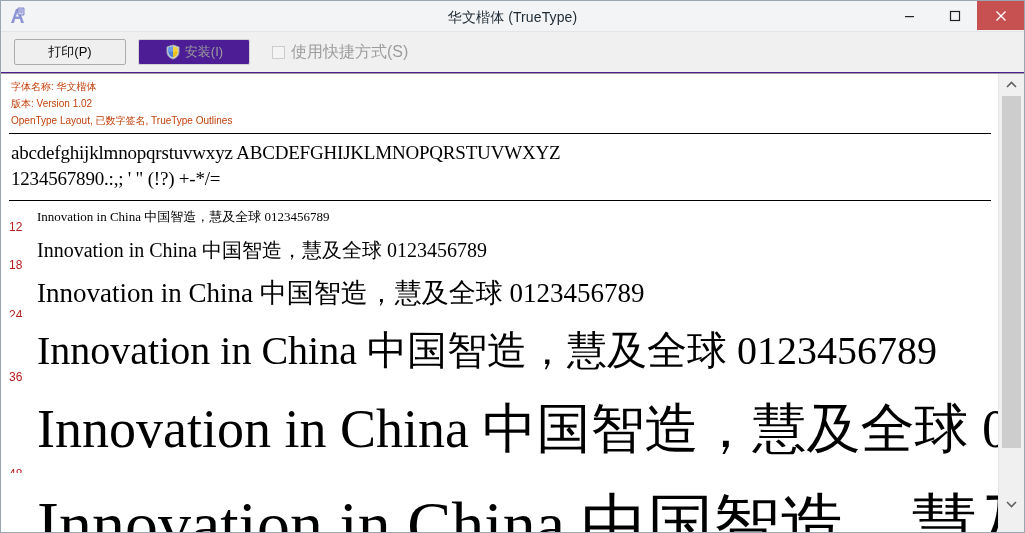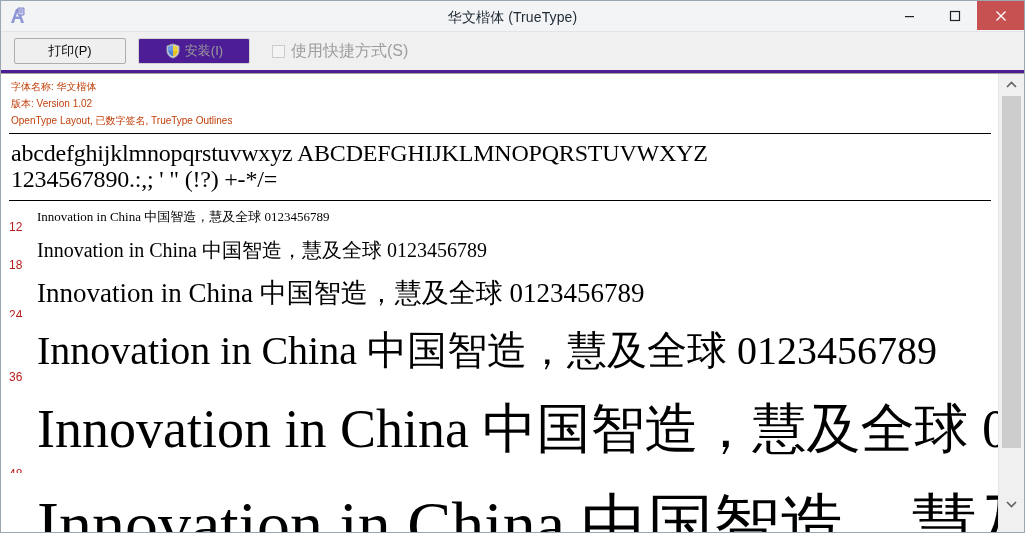--- a/index.html
+++ b/index.html
@@ -74,21 +74,21 @@
     width: 47px;
     background: #c75050;
   }
   .winbtn svg { display: block; }
 
   
   .toolbar {
     position: relative;
     height: 41px;
     background: #f0f0f0;
-    border-bottom: 3px solid #4c1d95;
+    border-bottom: 1px solid #4c1d95;
     display: flex;
     align-items: center;
     padding-left: 13px;
     box-sizing: border-box;
   }
   .tb-btn {
     height: 26px;
     min-width: 112px;
     box-sizing: border-box;
     background: #efefef;
@@ -165,21 +165,21 @@
     border-top: 1px solid #000000;
     margin: 4px 8px 0 8px;
   }
 
   .alphabet {
     padding: 6px 0 4px 10px;
     font-family: "Liberation Serif", serif;
     color: #000000;
   }
   .alpha-line {
-    font-size: 24px;
+    font-size: 19px;
     line-height: 26px;
     white-space: nowrap;
     letter-spacing: -0.2px;
   }
 
   .samples {
     position: relative;
     padding-top: 2px;
   }
   .sample-row {

